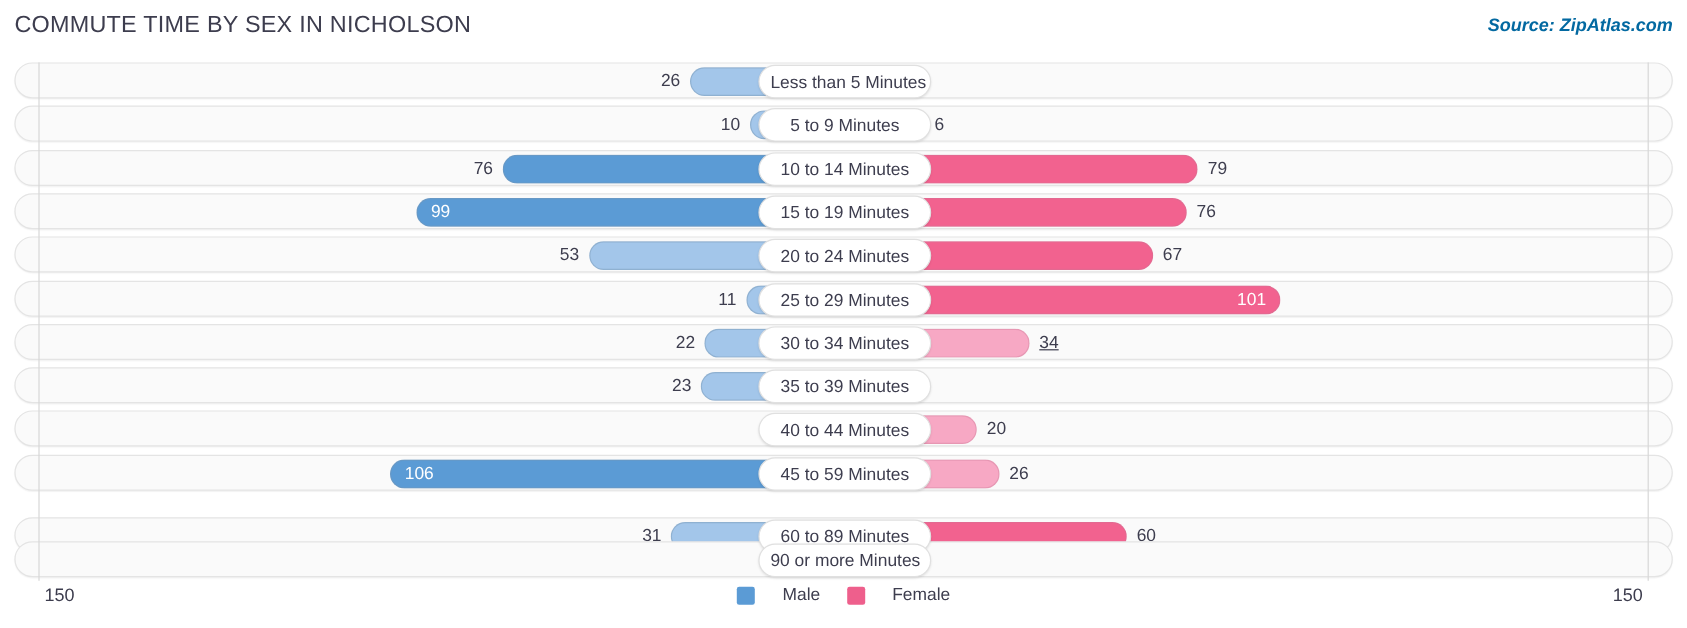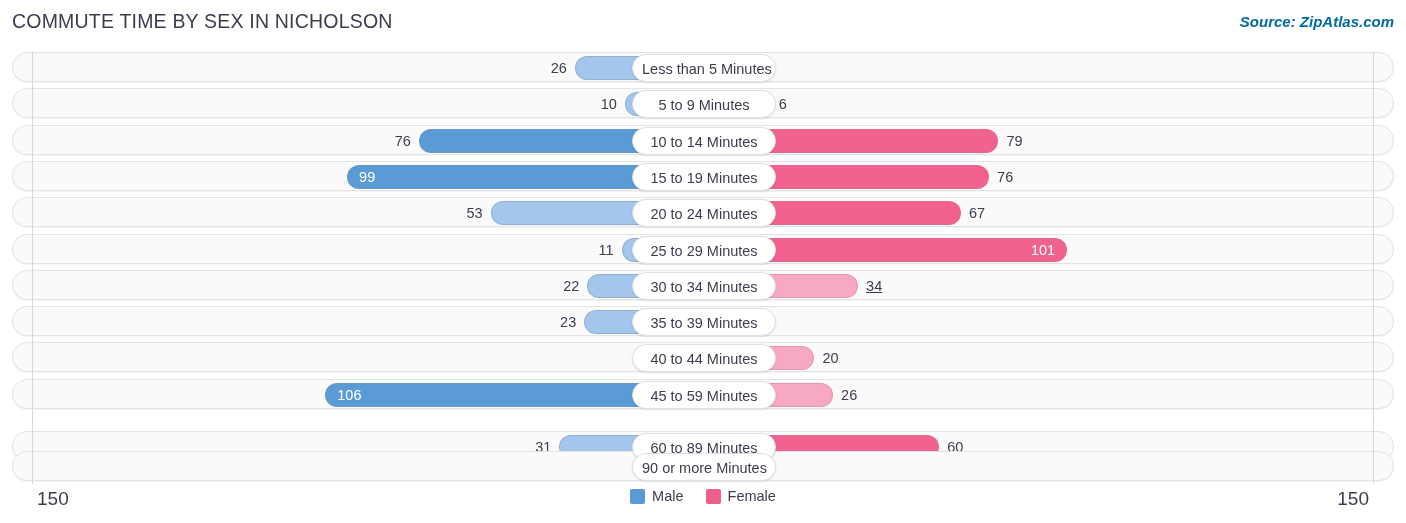--- a/index.html
+++ b/index.html
@@ -123,40 +123,40 @@
   .footer {
     position: absolute;
     left: 0;
     top: 483px;
     width: 1406px;
     height: 40px;
   }
   .axis-label {
     position: absolute;
     top: 5px;
-    font-size: 19px;
+    font-size: 15px;
     color: #3d3d4e;
   }
   .axis-label.left  { left: 37px; }
   .axis-label.right { right: 37px; }
 
   .legend {
     position: absolute;
     left: 0;
     top: 5px;
     width: 1406px;
     display: flex;
     justify-content: center;
     align-items: center;
     gap: 22px;
   }
   .legend-item {
     display: flex;
     align-items: center;
-    gap: 7px;
+    gap: 23px;
   }
   .legend-swatch {
     width: 15px;
     height: 15px;
     border-radius: 2px;
     display: block;
   }
   .legend-text {
     font-size: 14.5px;
     color: #3d3d4e;

